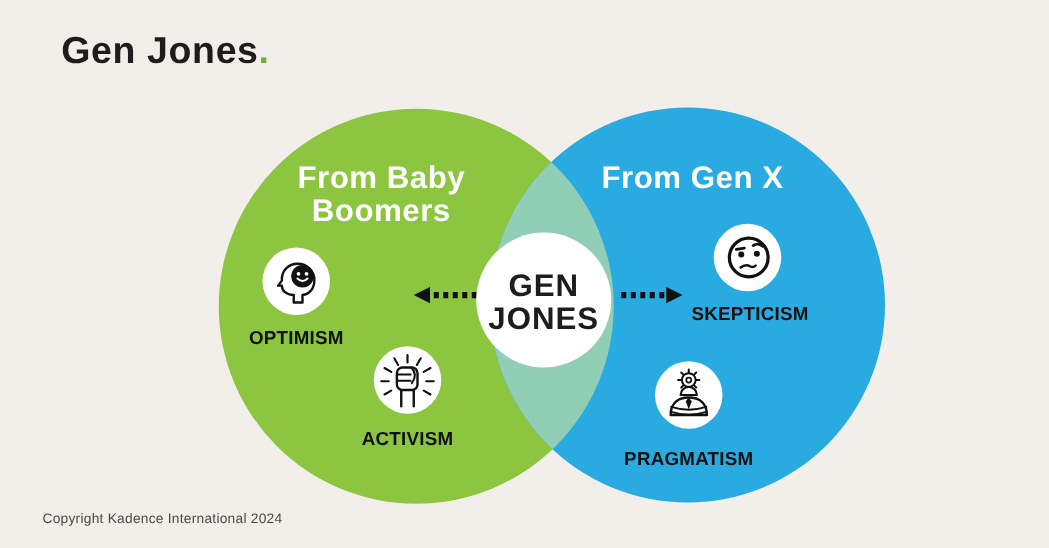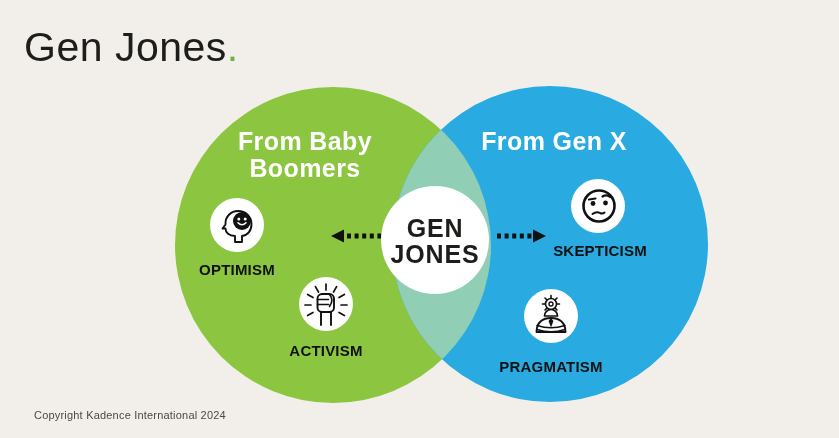--- a/index.html
+++ b/index.html
@@ -2,22 +2,22 @@
 <html><head>
 <meta charset="utf-8">
 <style>
   html,body{margin:0;padding:0;}
   body{
     width:839px;height:438px;position:relative;overflow:hidden;
     background:#f2efea;
     font-family:"Liberation Sans",sans-serif;
   }
   .page-title{
-    position:absolute;left:24px;top:24px;
-    font-size:41px;font-weight:400;letter-spacing:.5px;color:#1d1d1b;
+    position:absolute;left:49px;top:24px;
+    font-size:30px;font-weight:700;letter-spacing:.5px;color:#1d1d1b;
   }
   .page-title .dot{color:#6cb33f;}
   .venn{position:absolute;left:0;top:0;}
   .copyright{
     position:absolute;left:34px;top:409px;
     font-size:11px;color:#4b4946;letter-spacing:.2px;text-align:center;
   }
   svg text{font-family:"Liberation Sans",sans-serif;}
   .heading{font-size:25px;font-weight:800;fill:#ffffff;letter-spacing:.4px;}
   .center-label{font-size:25px;font-weight:800;fill:#1d1d1b;letter-spacing:.8px;}

